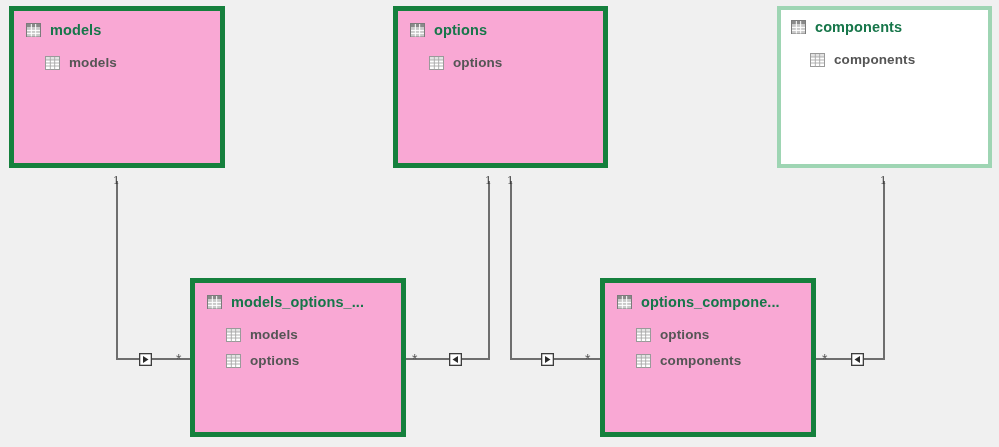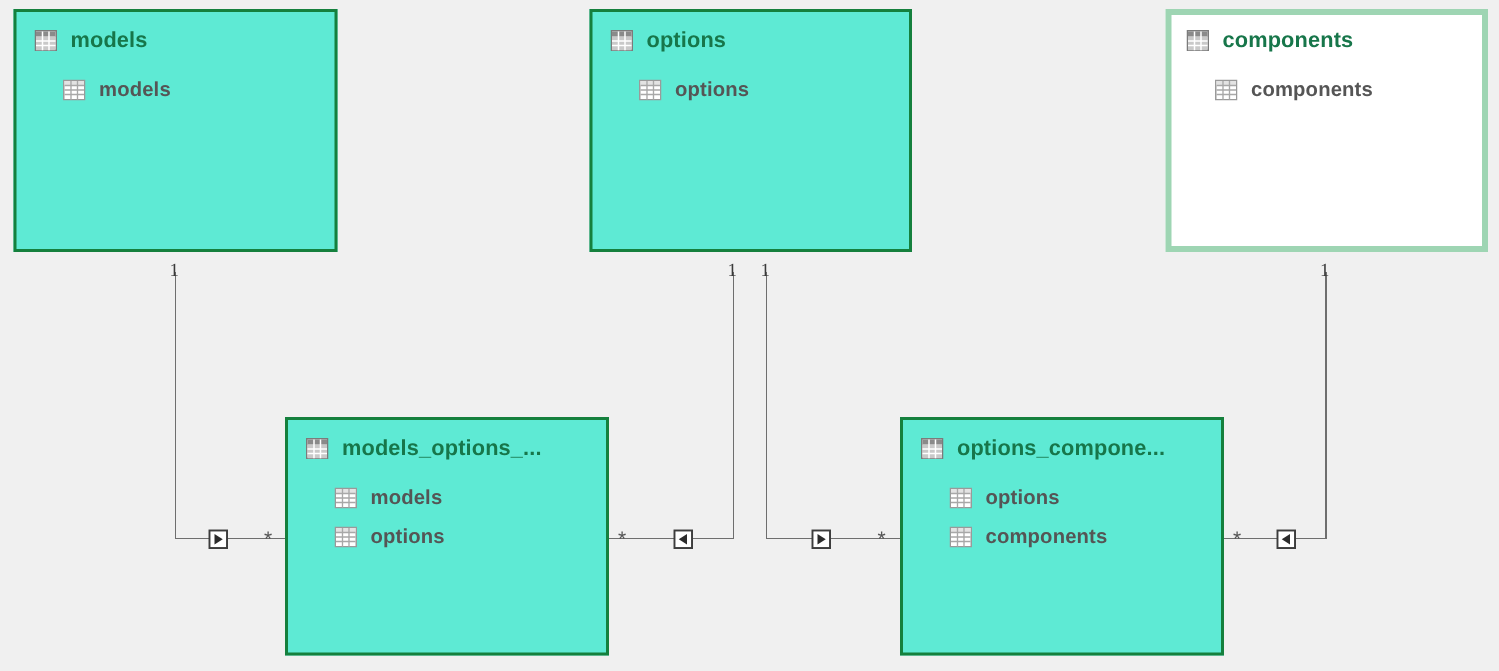--- a/index.html
+++ b/index.html
@@ -8,23 +8,23 @@
     background:#f0f0f0;
     font-family:"Liberation Sans", sans-serif;
     overflow:hidden;
     position:relative;
   }
   #canvas{position:absolute;left:0;top:0;width:999px;height:447px;}
 
   
   .entity{
     position:absolute;
-    background:#5eead4;
+    background:#f9a8d4;
     box-sizing:border-box;
-    border:2px solid #15803d;
+    border:5px solid #15803d;
   }
   .entity.selected{
     border:4px solid #9ed5b3;
     background:#ffffff;
   }
   .entity .hdr{
     position:absolute;
     left:12px; top:11px;
     display:flex;align-items:center;gap:9px;
     white-space:nowrap;

